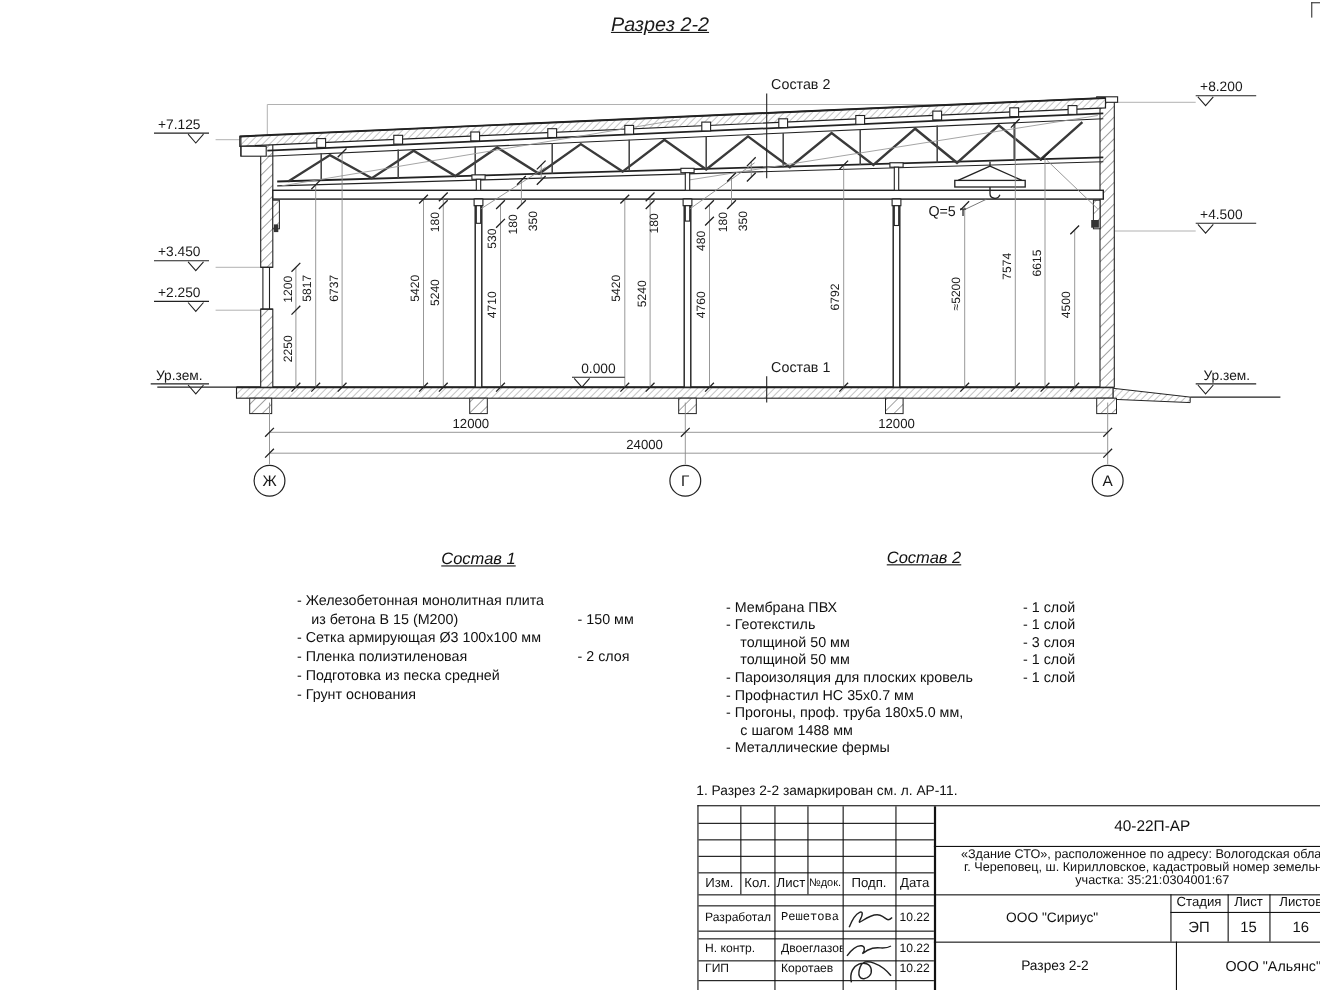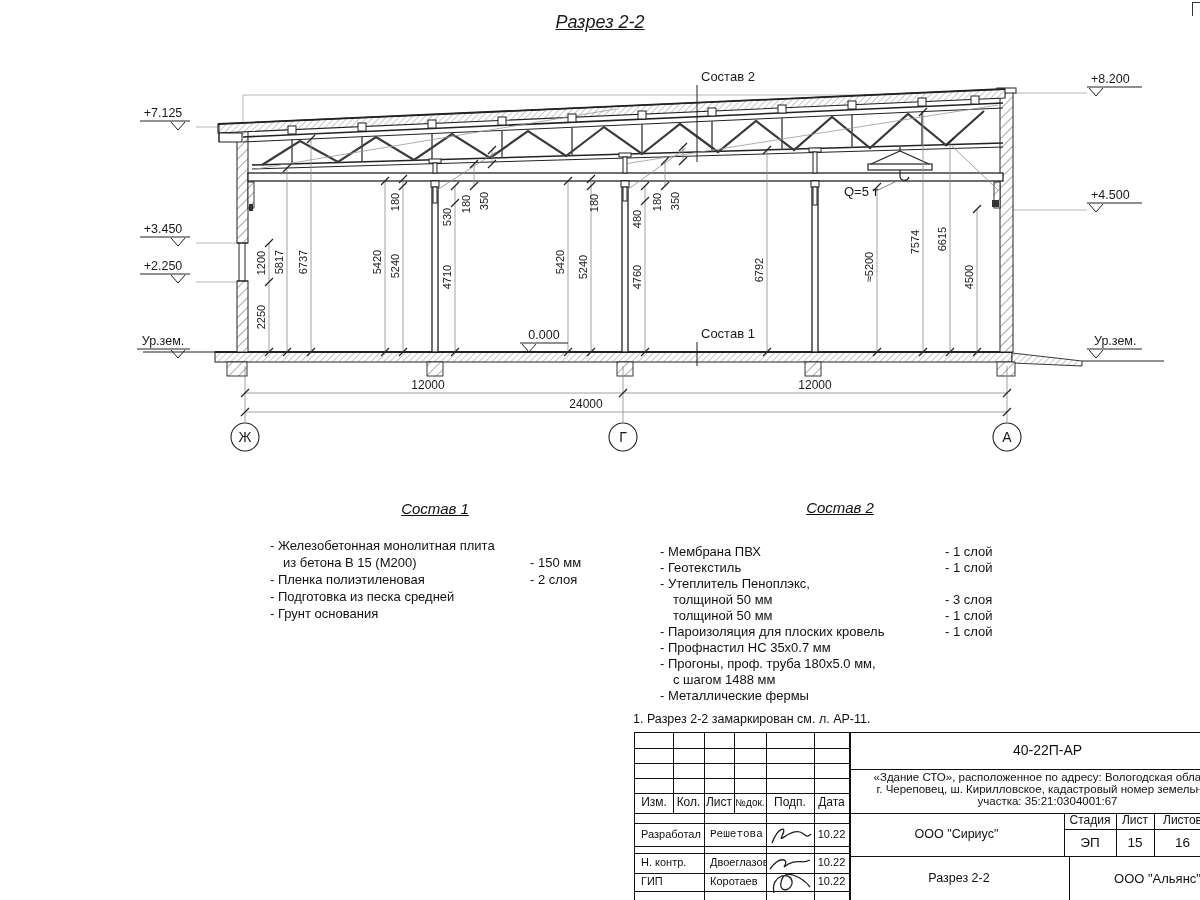--- a/index.html
+++ b/index.html
@@ -12,21 +12,21 @@
   .elev{font-size:12.5px;}
   .elev.mid{text-anchor:middle;}
   .hdim{font-size:12px;text-anchor:middle;}
   .axisL{font-size:14px;text-anchor:middle;}
   .lead{font-size:13px;}
   
   .sostav{position:absolute;font-size:13px;line-height:17px;}
   .sostav .hd{text-align:center;font-style:italic;font-size:15px;text-decoration:underline;}
   .s1 .hd{margin-bottom:20px;} .s2 .hd{margin-bottom:28px;}
   .s2{line-height:16px;}
-  .row{display:flex;justify-content:space-between;}
+  .row{display:flex;}
   .s1 .t{width:255px;box-sizing:border-box;} .s1 .v{width:70px;}
   .s2 .t{width:270px;box-sizing:border-box;} .s2 .v{width:75px;}
   .ind{padding-left:13px;}
   .note{position:absolute;left:633px;top:712px;font-size:12.5px;}
   
   .tb{position:absolute;left:634px;top:732px;width:611px;height:168px;
       border-top:1.8px solid #111;border-left:1.8px solid #111;}
   .vl,.hl{position:absolute;background:#111;}
   .vl{width:1px;} .hl{height:1px;}
   .c{position:absolute;display:flex;align-items:center;justify-content:center;
@@ -260,20 +260,24 @@
     <div class="hd">Состав 1</div>
     <div class="row">
         <span class="t">- Железобетонная  монолитная плита</span>
         <span class="v"></span>
       </div>
     <div class="row">
         <span class="t ind">из бетона В 15 (М200)</span>
         <span class="v">- 150 мм</span>
       </div>
     <div class="row">
+        <span class="t">- Сетка армирующая Ø3 100х100 мм</span>
+        <span class="v"></span>
+      </div>
+    <div class="row">
         <span class="t">- Пленка полиэтиленовая</span>
         <span class="v">-  2 слоя</span>
       </div>
     <div class="row">
         <span class="t">- Подготовка из песка средней</span>
         <span class="v"></span>
       </div>
     <div class="row">
         <span class="t">- Грунт основания</span>
         <span class="v"></span>
@@ -284,21 +288,20 @@
     <div class="hd">Состав 2</div>
     <div class="row">
         <span class="t">- Мембрана ПВХ</span>
         <span class="v">- 1 слой</span>
       </div>
     <div class="row">
         <span class="t">- Геотекстиль</span>
         <span class="v">- 1 слой</span>
       </div>
     <div class="row">
-        <span class="t">- Утеплитель Пеноплэкс,</span>
         <span class="v"></span>
       </div>
     <div class="row">
         <span class="t ind">толщиной 50 мм</span>
         <span class="v">- 3 слоя</span>
       </div>
     <div class="row">
         <span class="t ind">толщиной 50 мм</span>
         <span class="v">- 1 слой</span>
       </div>

